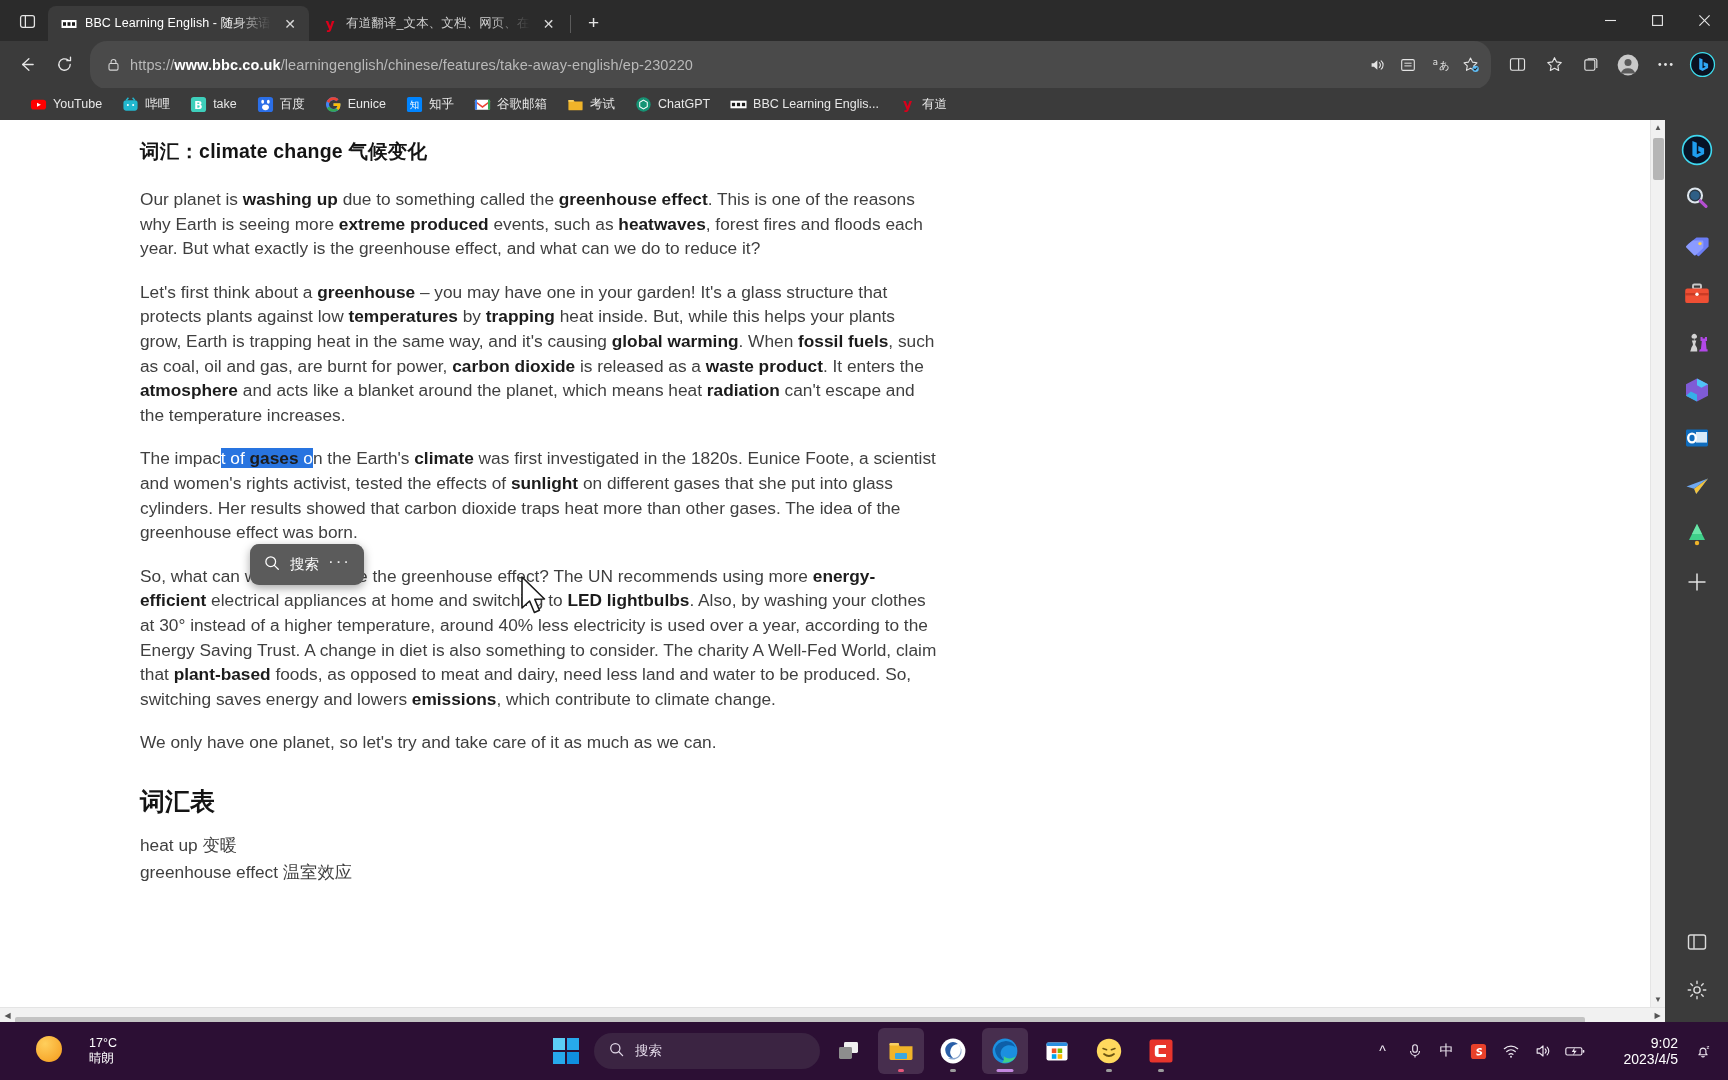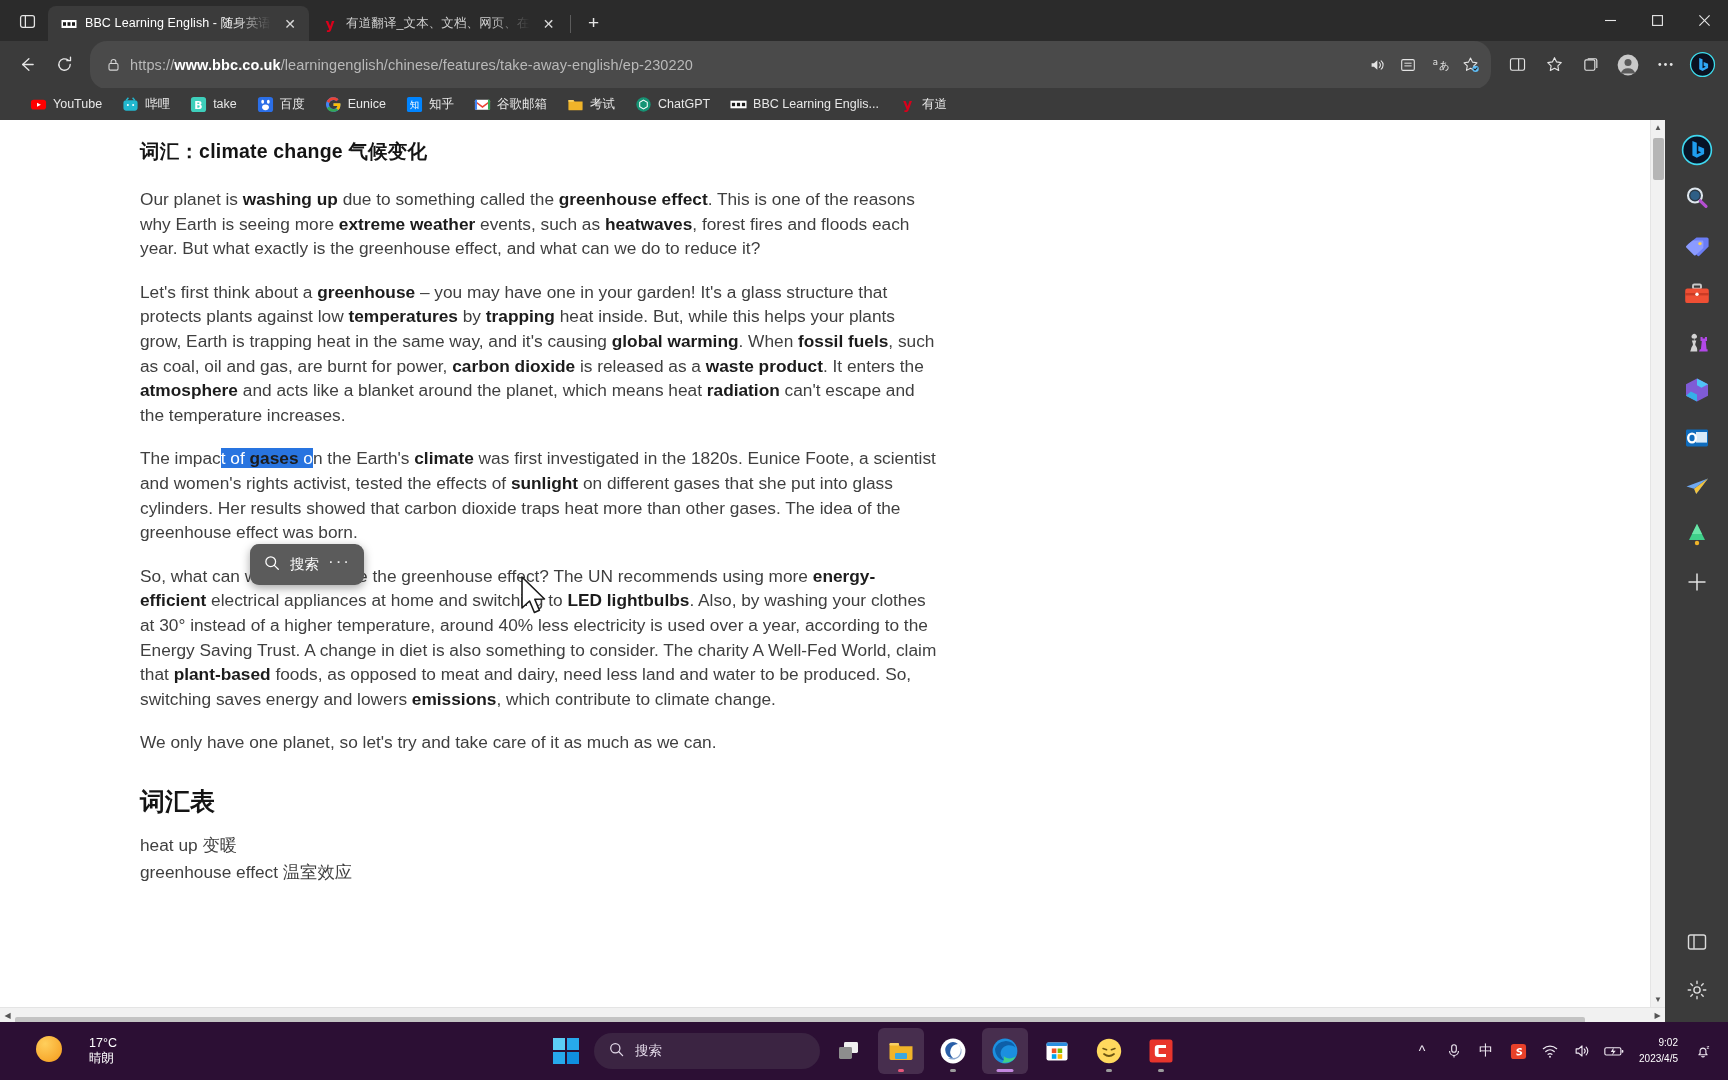--- a/index.html
+++ b/index.html
@@ -134,21 +134,21 @@
     width: 226px; height: 36px; background: #3b2442; border-radius: 18px;
     display: flex; align-items: center; gap: 10px; padding-left: 14px; color: #e3d9e8; font-size: 13.5px;
   }
   .tb-app { width: 46px; height: 46px; border-radius: 6px; display: flex; align-items: center; justify-content: center; position: relative; }
   .tb-app.active { background: rgba(255,255,255,.13); }
   .tb-dot { position: absolute; bottom: 2px; left: 50%; transform: translateX(-50%); width: 6px; height: 3px; border-radius: 2px; background: #9b9b9b; }
   .tb-dot.wide { width: 17px; background: #c487e0; }
   .tb-dot.red { background: #e8567b; }
   .tb-right { margin-left: auto; display: flex; align-items: center; gap: 2px; padding-right: 10px; }
   .tb-tray { width: 30px; height: 40px; display: flex; align-items: center; justify-content: center; color: #efe9f2; font-size: 14px; border-radius: 5px; }
-  .tb-clock { color: #fff; font-size: 10px; line-height: 16px; text-align: right; padding: 0 8px; }
+  .tb-clock { color: #fff; font-size: 14px; line-height: 16px; text-align: right; padding: 0 8px; margin-left: 24px; }
   .tb-clock div { white-space: nowrap; }
 </style>
 </head>
 <body>
 
 <div class="browser">
 
   <div class="tabstrip">
     <div class="tabstrip-left-btn">
       <svg width="17" height="17" viewBox="0 0 16 16" fill="none">
@@ -411,21 +411,21 @@
 
   <div class="viewport">
     <div style="flex:1; display:flex; flex-direction:column; min-width:0;">
       <div style="flex:1; display:flex; min-height:0;">
         <div class="page">
           <div class="page-inner">
             <div class="article">
 
               <h2>词汇：climate change 气候变化</h2>
 
-              <p><span>Our planet is </span><b>washing up</b><span> due to something called the </span><b>greenhouse effect</b><span>. This is one of the reasons why Earth is seeing more </span><b>extreme weather</b><span> events, such as </span><b>heatwaves</b><span>, forest fires and floods each year. But what exactly is the greenhouse effect, and what can we do to reduce it?</span></p>
+              <p><span>Our planet is </span><b>washing up</b><span> due to something called the </span><b>greenhouse effect</b><span>. This is one of the reasons why Earth is seeing more </span><b>extreme produced</b><span> events, such as </span><b>heatwaves</b><span>, forest fires and floods each year. But what exactly is the greenhouse effect, and what can we do to reduce it?</span></p>
 
               <p><span>Let's first think about a </span><b>greenhouse</b><span> – you may have one in your garden! It's a glass structure that protects plants against low </span><b>temperatures</b><span> by </span><b>trapping</b><span> heat inside. But, while this helps your plants grow, Earth is trapping heat in the same way, and it's causing </span><b>global warming</b><span>. When </span><b>fossil fuels</b><span>, such as coal, oil and gas, are burnt for power, </span><b>carbon dioxide</b><span> is released as a </span><b>waste product</b><span>. It enters the </span><b>atmosphere</b><span> and acts like a blanket around the planet, which means heat </span><b>radiation</b><span> can't escape and the temperature increases.</span></p>
 
               <p><span>The impac</span><span class="selhl"><span>t of </span><b>gases</b><span> o</span></span><span>n the Earth's </span><b>climate</b><span> was first investigated in the 1820s. Eunice Foote, a scientist and women's rights activist, tested the effects of </span><b>sunlight</b><span> on different gases that she put into glass cylinders. Her results showed that carbon dioxide traps heat more than other gases. The idea of the greenhouse effect was born.</span></p>
 
               <p><span>So, what can we do to reduce the greenhouse effect? The UN recommends using more </span><b>energy-efficient</b><span> electrical appliances at home and switching to </span><b>LED lightbulbs</b><span>. Also, by washing your clothes at 30° instead of a higher temperature, around 40% less electricity is used over a year, according to the Energy Saving Trust. A change in diet is also something to consider. The charity A Well-Fed World, claim that </span><b>plant-based</b><span> foods, as opposed to meat and dairy, need less land and water to be produced. So, switching saves energy and lowers </span><b>emissions</b><span>, which contribute to climate change.</span></p>
 
               <p>We only have one planet, so let's try and take care of it as much as we can.</p>
 
               <h3>词汇表</h3>

